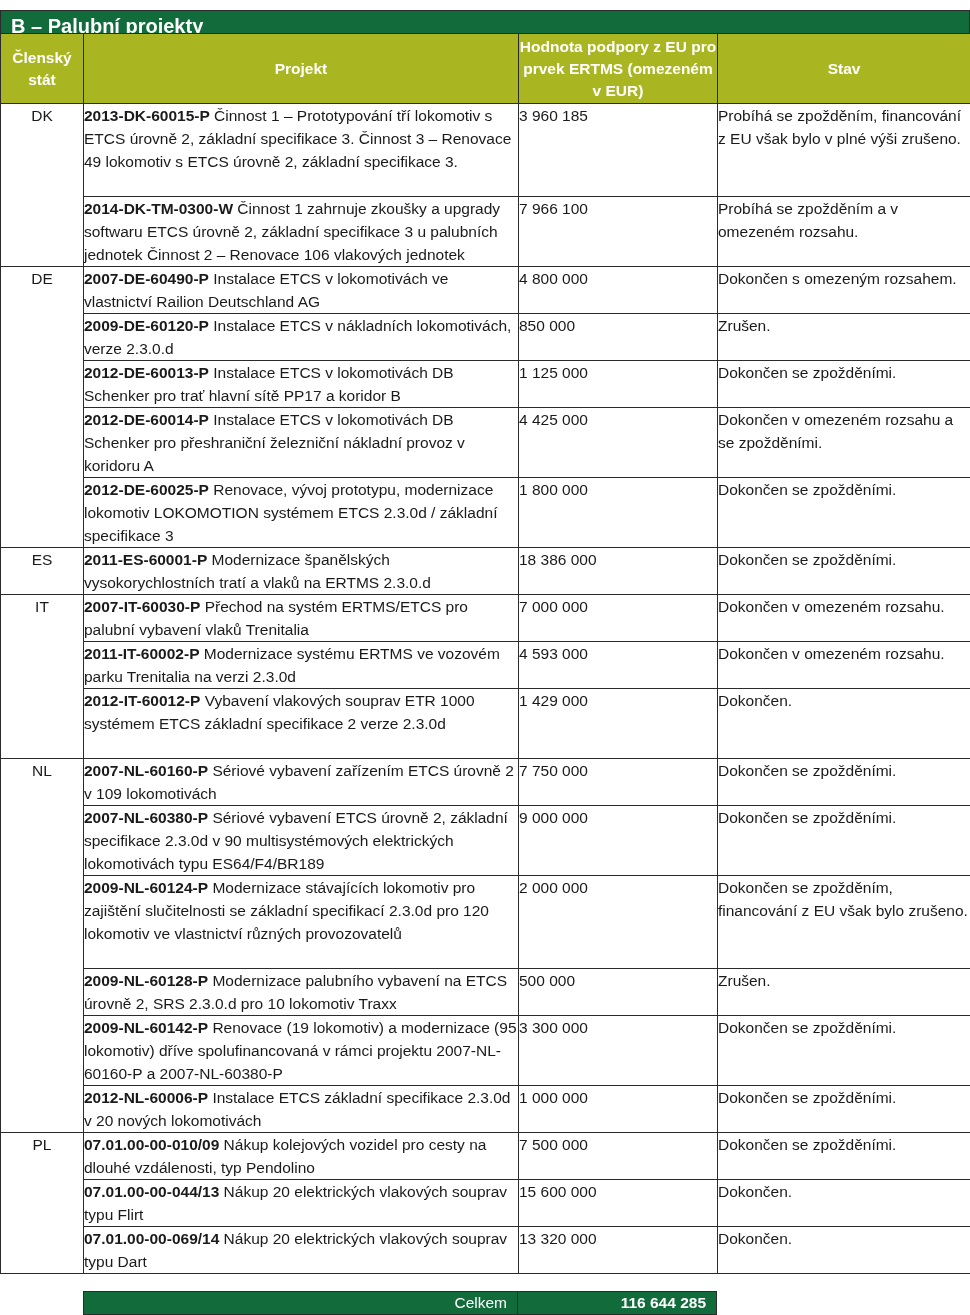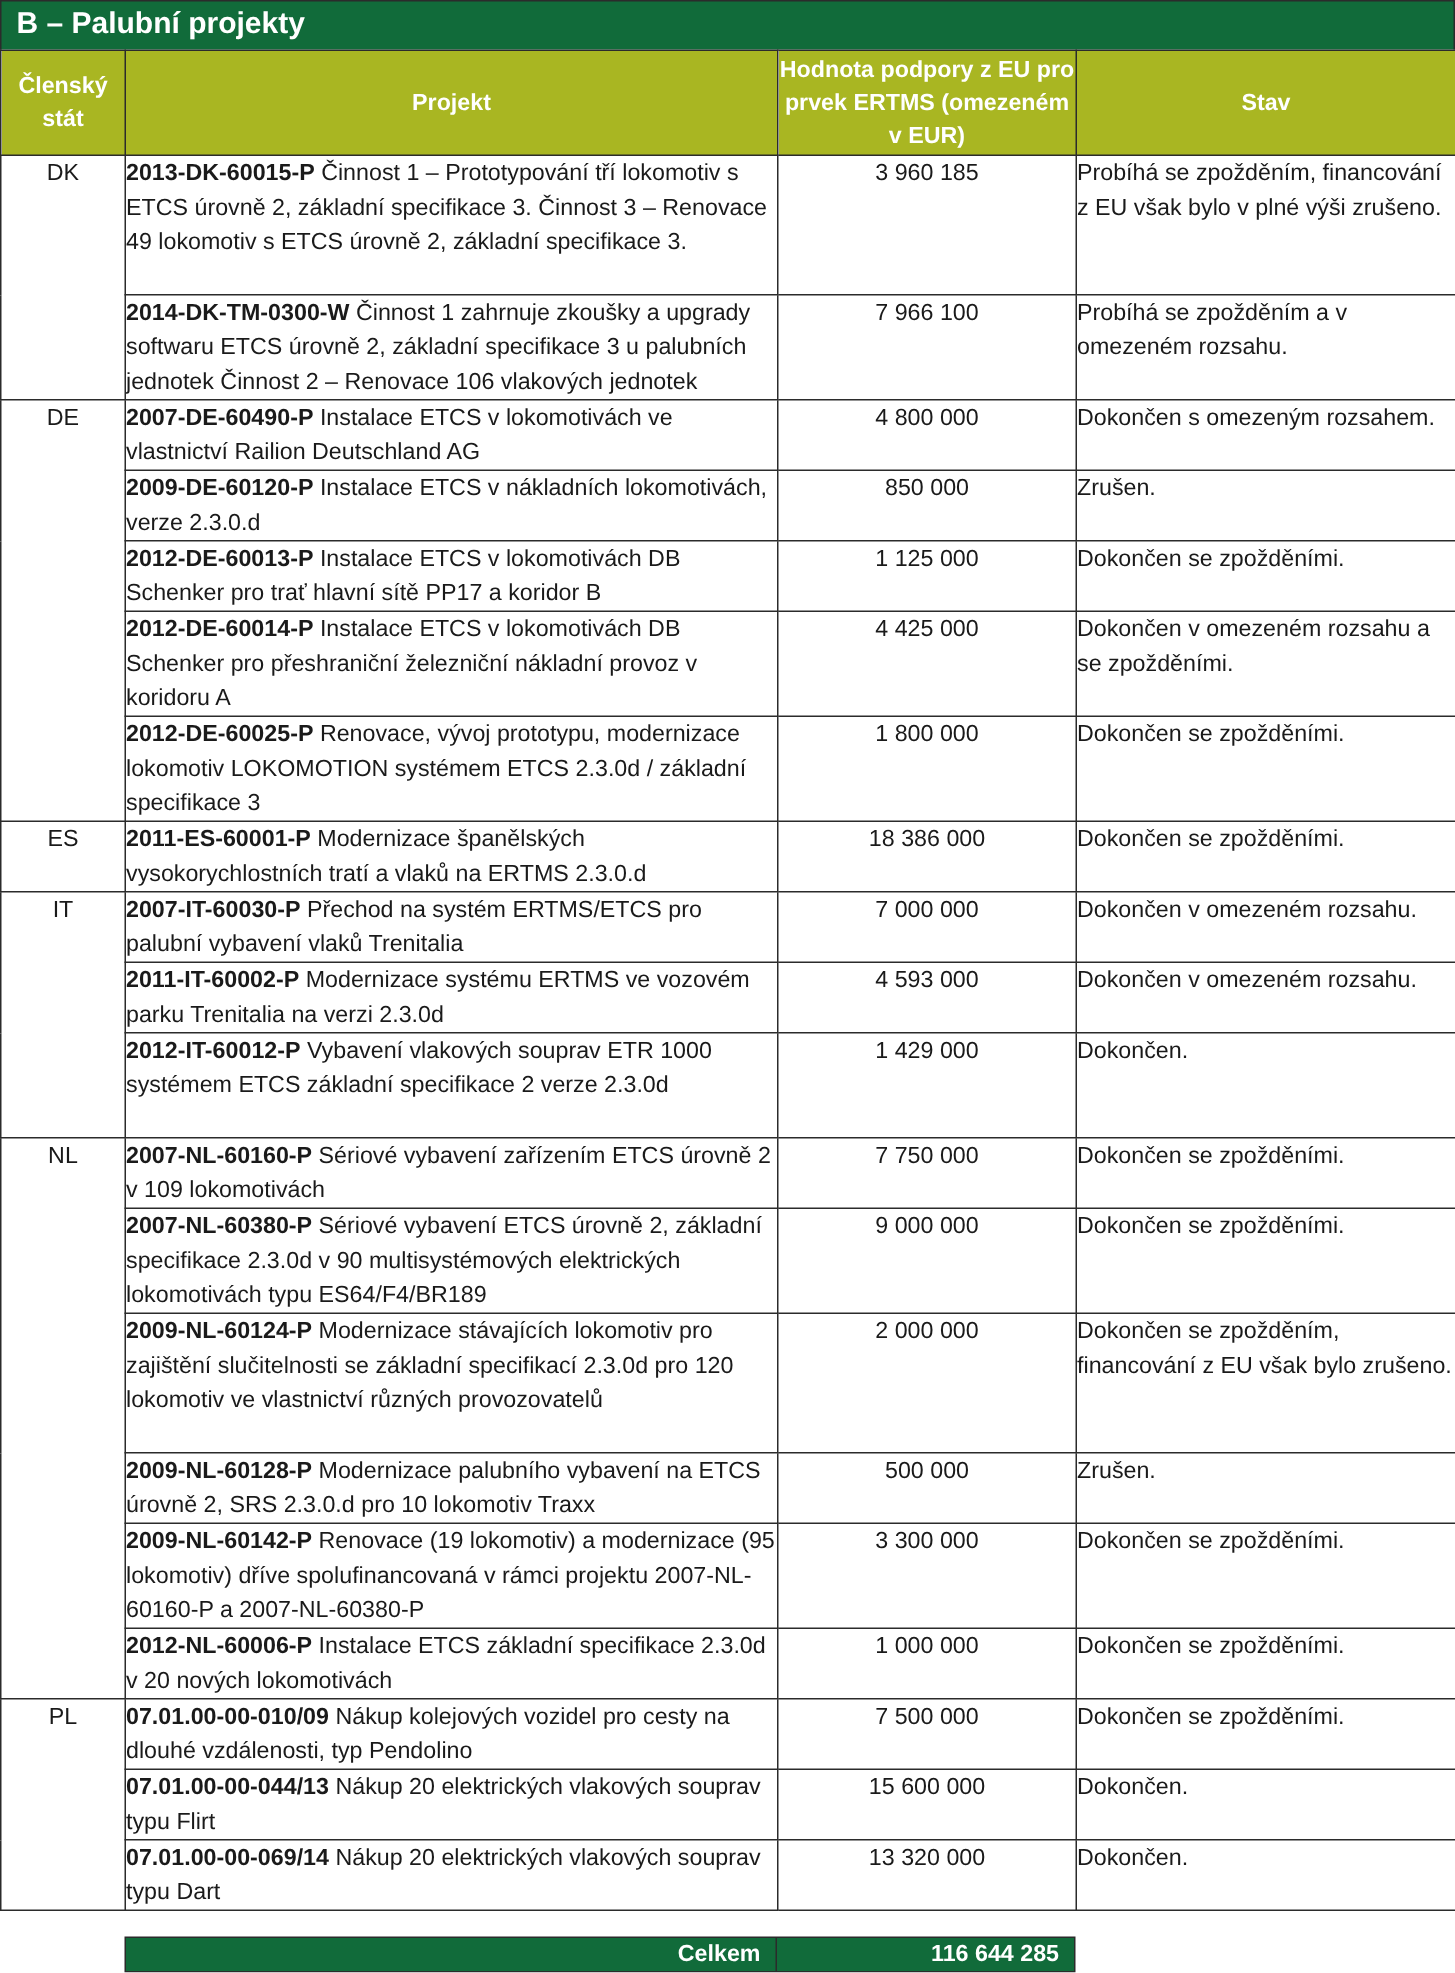--- a/index.html
+++ b/index.html
@@ -1,39 +1,39 @@
 <!DOCTYPE html>
 <html><head>
 <meta charset="utf-8">
 <style>
   html, body { margin: 0; padding: 0; background: #ffffff; }
   body { width: 970px; height: 1315px; position: relative; overflow: hidden;
          font-family: "Liberation Sans", sans-serif; color: #1a1a1a; }
-  .title-bar { position: absolute; left: 0; top: 0; width: 968px; height: 32px;
+  .title-bar { position: absolute; left: 0; top: 10px; width: 968px; height: 32px;
                background: #116b3a; border: 1px solid #2b2b2b; border-bottom: none; }
   .title-bar span { position: absolute; left: 10px; top: 4px; color: #ffffff;
                font-weight: bold; font-size: 20px; }
   table.main { position: absolute; left: 0; top: 33px; border-collapse: collapse;
                table-layout: fixed; width: 970px; }
   table.main td, table.main th { border: 1px solid #2b2b2b; padding: 0; vertical-align: top;
                font-size: 15.5px; line-height: 23px; overflow: hidden; }
   table.main th { background: #a9b622; color: #ffffff; font-weight: bold; text-align: center;
                vertical-align: middle; line-height: 22px; font-size: 15.5px; }
   th.c-state { width: 82px; }
   th.c-proj { width: 434px; }
   th.c-val { width: 198px; }
   th.c-stav { width: 252px; }
   td.state { text-align: center; vertical-align: middle; font-weight: normal; font-size: 16px; }
   td.proj { padding: 0 6px 0 10px; }
   td.proj b { font-weight: bold; }
-  td.val { text-align: center; padding-right: 10px; }
+  td.val { text-align: left; padding-right: 10px; }
   td.stav { padding-left: 10px; padding-right: 6px; }
   .total-row { position: absolute; top: 1291px; left: 83px; height: 22px; display: flex;
                border: 1px solid #2b2b2b; }
-  .total-label { width: 423px; background: #116b3a; color: #fff; font-weight: bold;
+  .total-label { width: 423px; background: #116b3a; color: #fff; font-weight: normal;
                text-align: right; padding-right: 10px; font-size: 15.5px; line-height: 22px;
                border-right: 1px solid #2b2b2b; }
   .total-value { width: 188px; background: #116b3a; color: #fff; font-weight: bold;
                text-align: right; padding-right: 10px; font-size: 15.5px; line-height: 22px; }
 </style>
 </head>
 <body>
 
 <div class="title-bar">
   <span>B – Palubní projekty</span>

